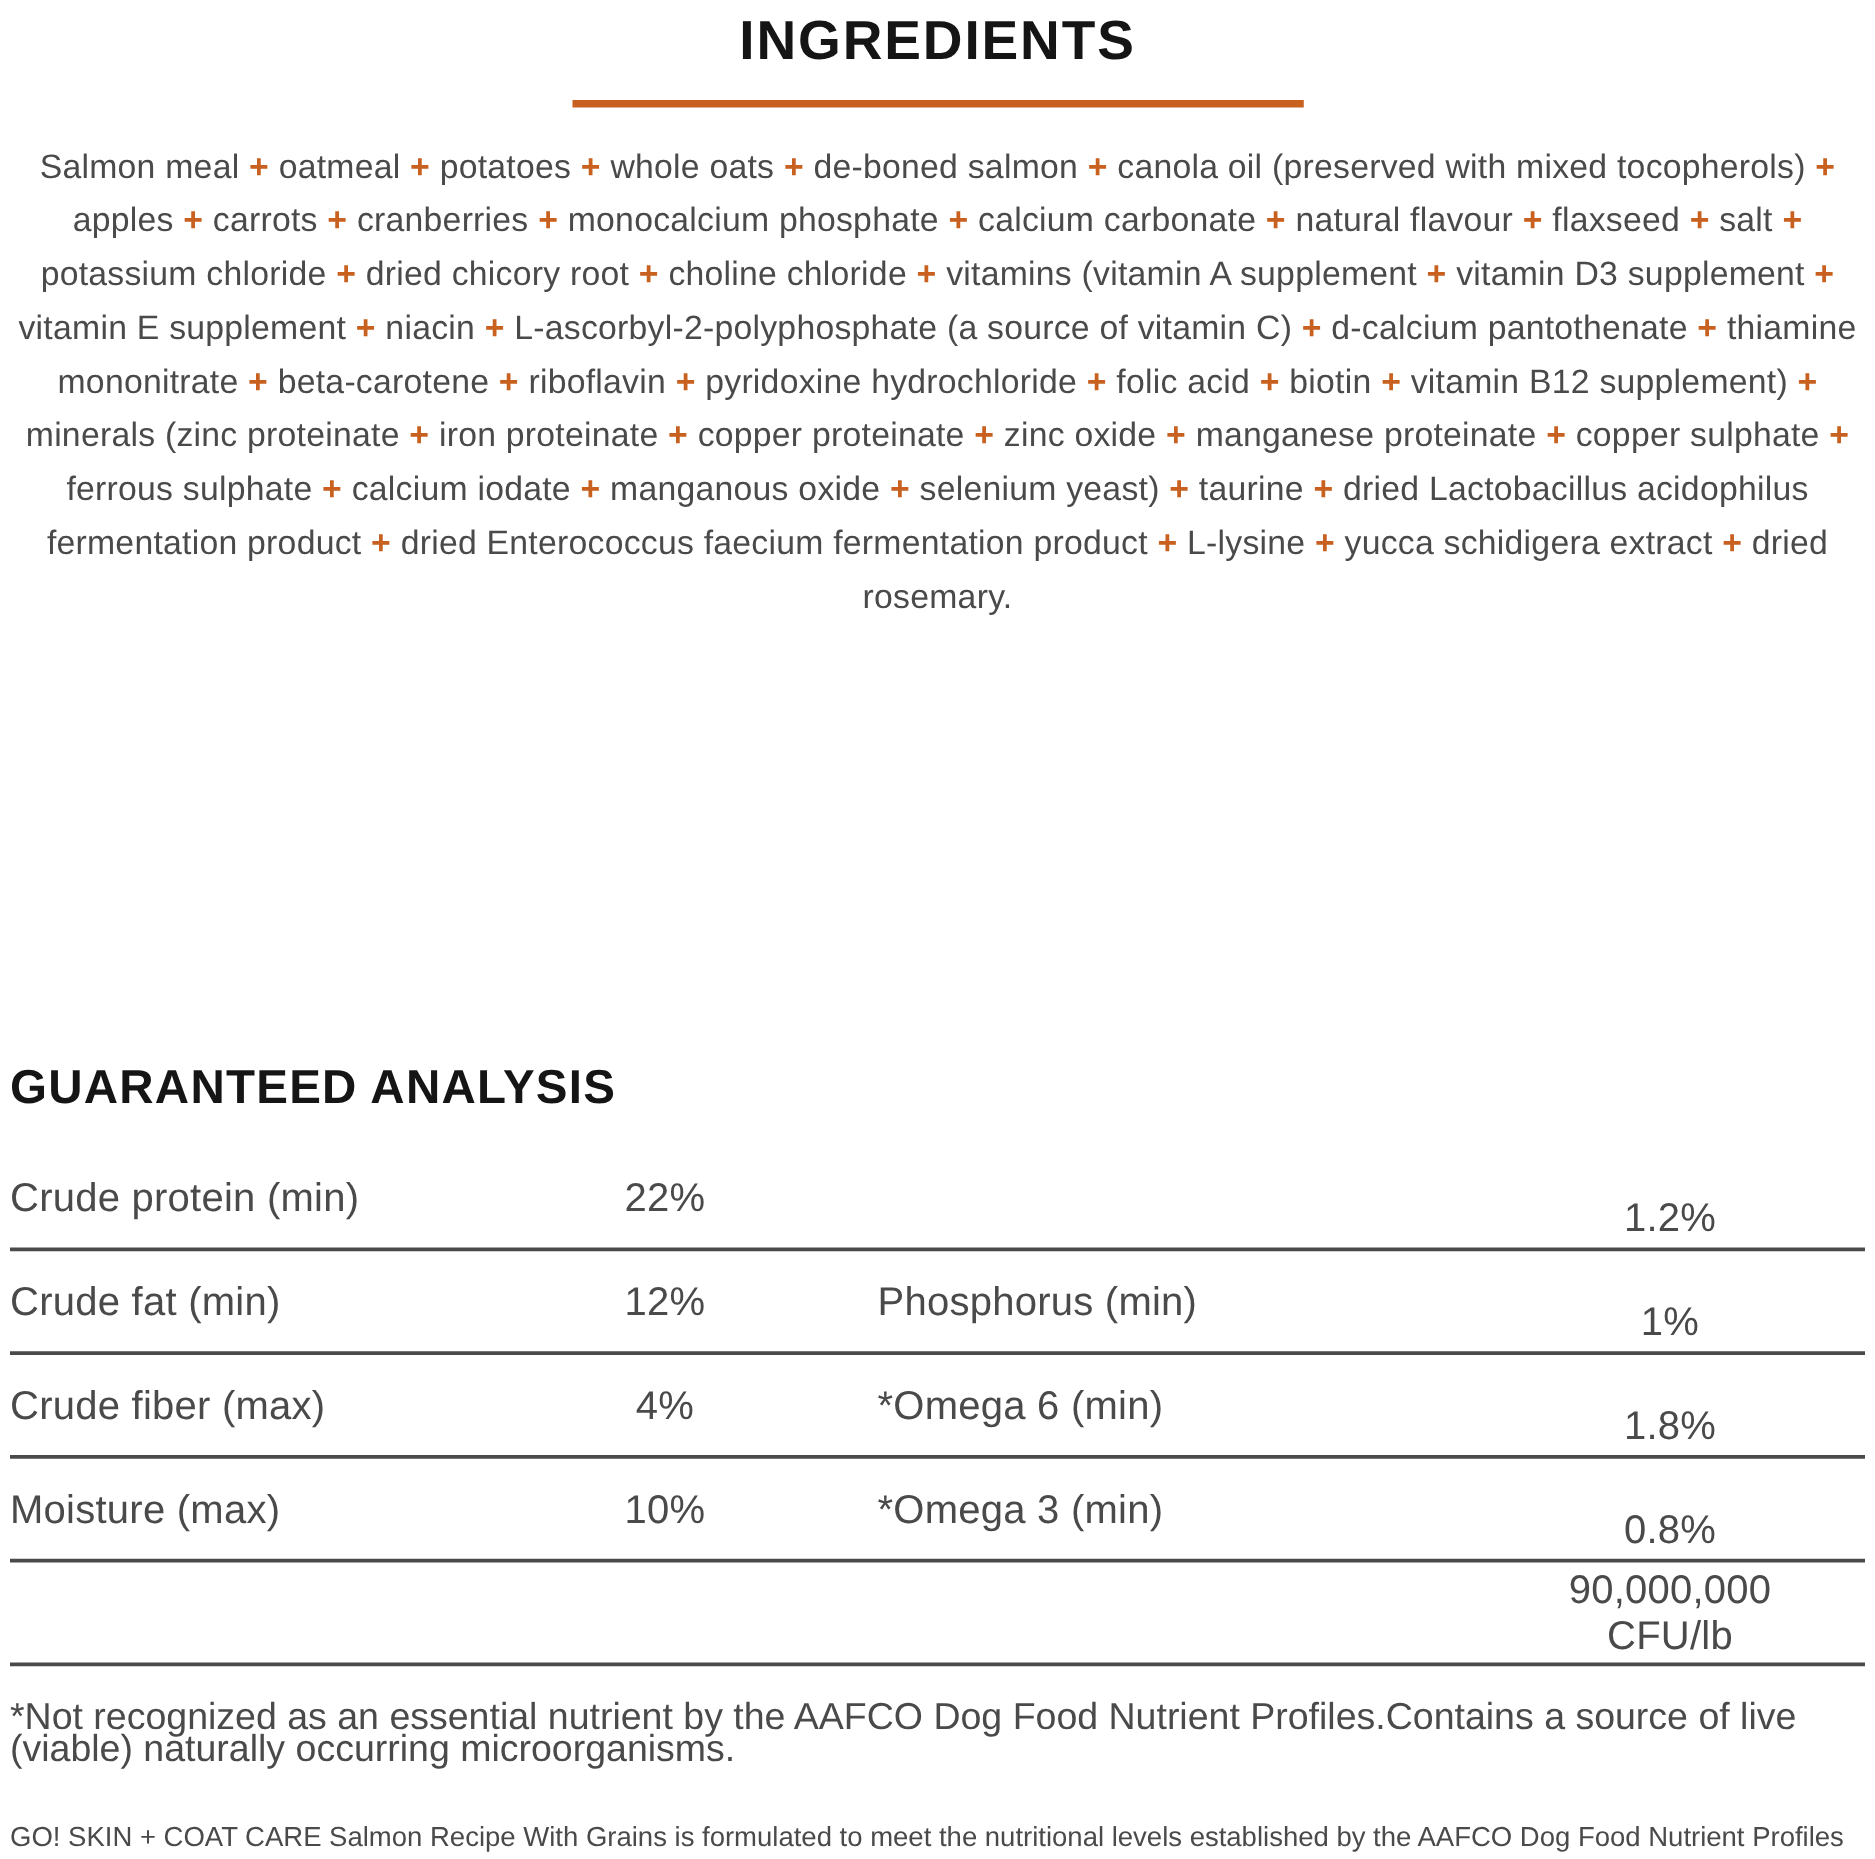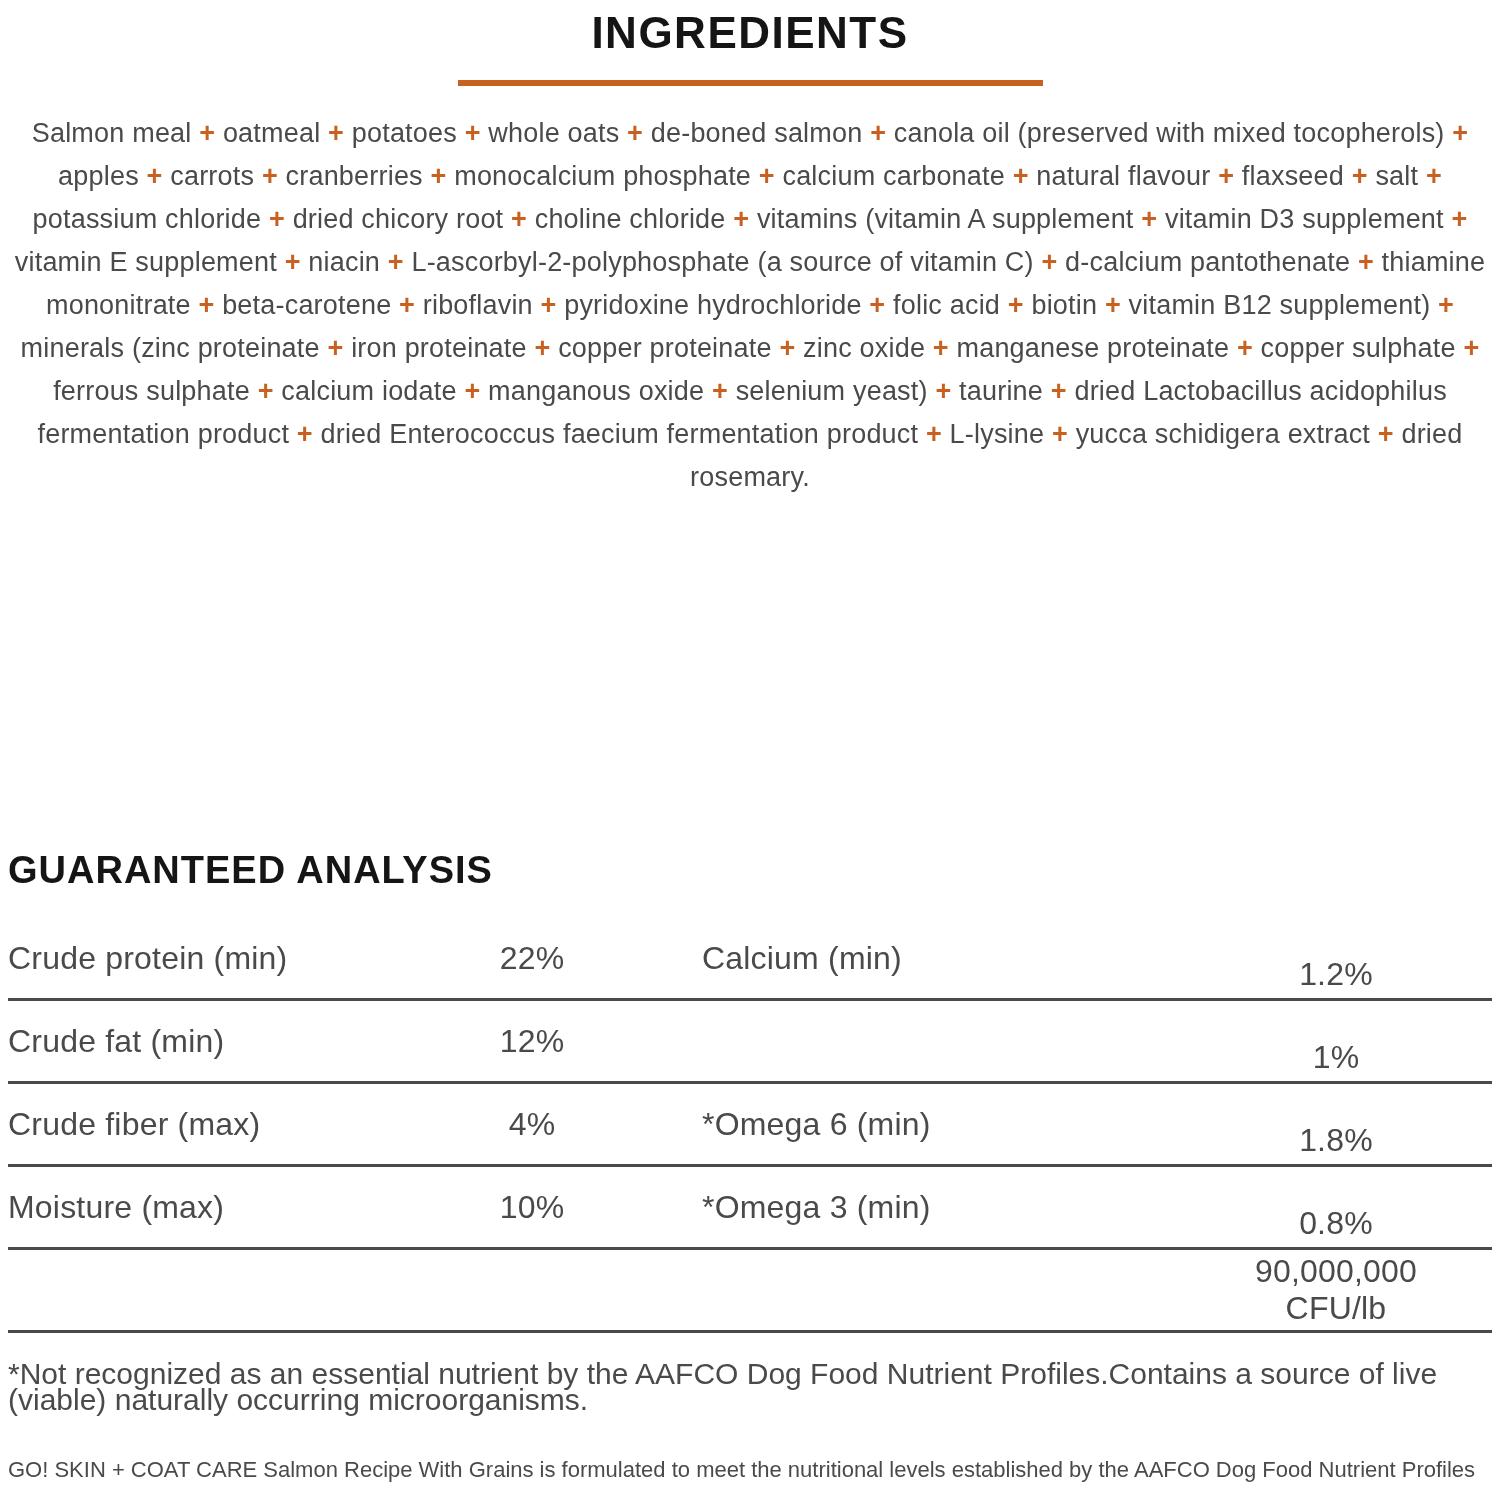--- a/index.html
+++ b/index.html
@@ -88,26 +88,26 @@
 
   <p class="ing-text" id="ingredients-text"><span>Salmon meal</span> <span class="plus">+</span> <span>oatmeal</span> <span class="plus">+</span> <span>potatoes</span> <span class="plus">+</span> <span>whole oats</span> <span class="plus">+</span> <span>de-boned salmon</span> <span class="plus">+</span> <span>canola oil (preserved with mixed tocopherols)</span> <span class="plus">+</span> <span>apples</span> <span class="plus">+</span> <span>carrots</span> <span class="plus">+</span> <span>cranberries</span> <span class="plus">+</span> <span>monocalcium phosphate</span> <span class="plus">+</span> <span>calcium carbonate</span> <span class="plus">+</span> <span>natural flavour</span> <span class="plus">+</span> <span>flaxseed</span> <span class="plus">+</span> <span>salt</span> <span class="plus">+</span> <span>potassium chloride</span> <span class="plus">+</span> <span>dried chicory root</span> <span class="plus">+</span> <span>choline chloride</span> <span class="plus">+</span> <span>vitamins (vitamin A supplement</span> <span class="plus">+</span> <span>vitamin D3 supplement</span> <span class="plus">+</span> <span>vitamin E supplement</span> <span class="plus">+</span> <span>niacin</span> <span class="plus">+</span> <span>L-ascorbyl-2-polyphosphate (a source of vitamin C)</span> <span class="plus">+</span> <span>d-calcium pantothenate</span> <span class="plus">+</span> <span>thiamine mononitrate</span> <span class="plus">+</span> <span>beta-carotene</span> <span class="plus">+</span> <span>riboflavin</span> <span class="plus">+</span> <span>pyridoxine hydrochloride</span> <span class="plus">+</span> <span>folic acid</span> <span class="plus">+</span> <span>biotin</span> <span class="plus">+</span> <span>vitamin B12 supplement)</span> <span class="plus">+</span> <span>minerals (zinc proteinate</span> <span class="plus">+</span> <span>iron proteinate</span> <span class="plus">+</span> <span>copper proteinate</span> <span class="plus">+</span> <span>zinc oxide</span> <span class="plus">+</span> <span>manganese proteinate</span> <span class="plus">+</span> <span>copper sulphate</span> <span class="plus">+</span> <span>ferrous sulphate</span> <span class="plus">+</span> <span>calcium iodate</span> <span class="plus">+</span> <span>manganous oxide</span> <span class="plus">+</span> <span>selenium yeast)</span> <span class="plus">+</span> <span>taurine</span> <span class="plus">+</span> <span>dried Lactobacillus acidophilus fermentation product</span> <span class="plus">+</span> <span>dried Enterococcus faecium fermentation product</span> <span class="plus">+</span> <span>L-lysine</span> <span class="plus">+</span> <span>yucca schidigera extract</span> <span class="plus">+</span> <span>dried rosemary.</span></p>
 
   <section class="ga-section">
     <h2 class="ga-title">GUARANTEED ANALYSIS</h2>
 
     <div class="ga-table" id="ga-table">
         <div class="ga-row">
           <div class="label label1">Crude protein (min)</div>
           <div class="value value1">22%</div>
-          <div class="label label2">Calcium (min)</div>
           <div class="value value2">1.2%</div>
         </div>
         <div class="ga-row">
           <div class="label label1">Crude fat (min)</div>
           <div class="value value1">12%</div>
+          <div class="label label2">Phosphorus (min)</div>
           <div class="value value2">1%</div>
         </div>
         <div class="ga-row">
           <div class="label label1">Crude fiber (max)</div>
           <div class="value value1">4%</div>
           <div class="label label2">*Omega 6 (min)</div>
           <div class="value value2">1.8%</div>
         </div>
         <div class="ga-row">
           <div class="label label1">Moisture (max)</div>

